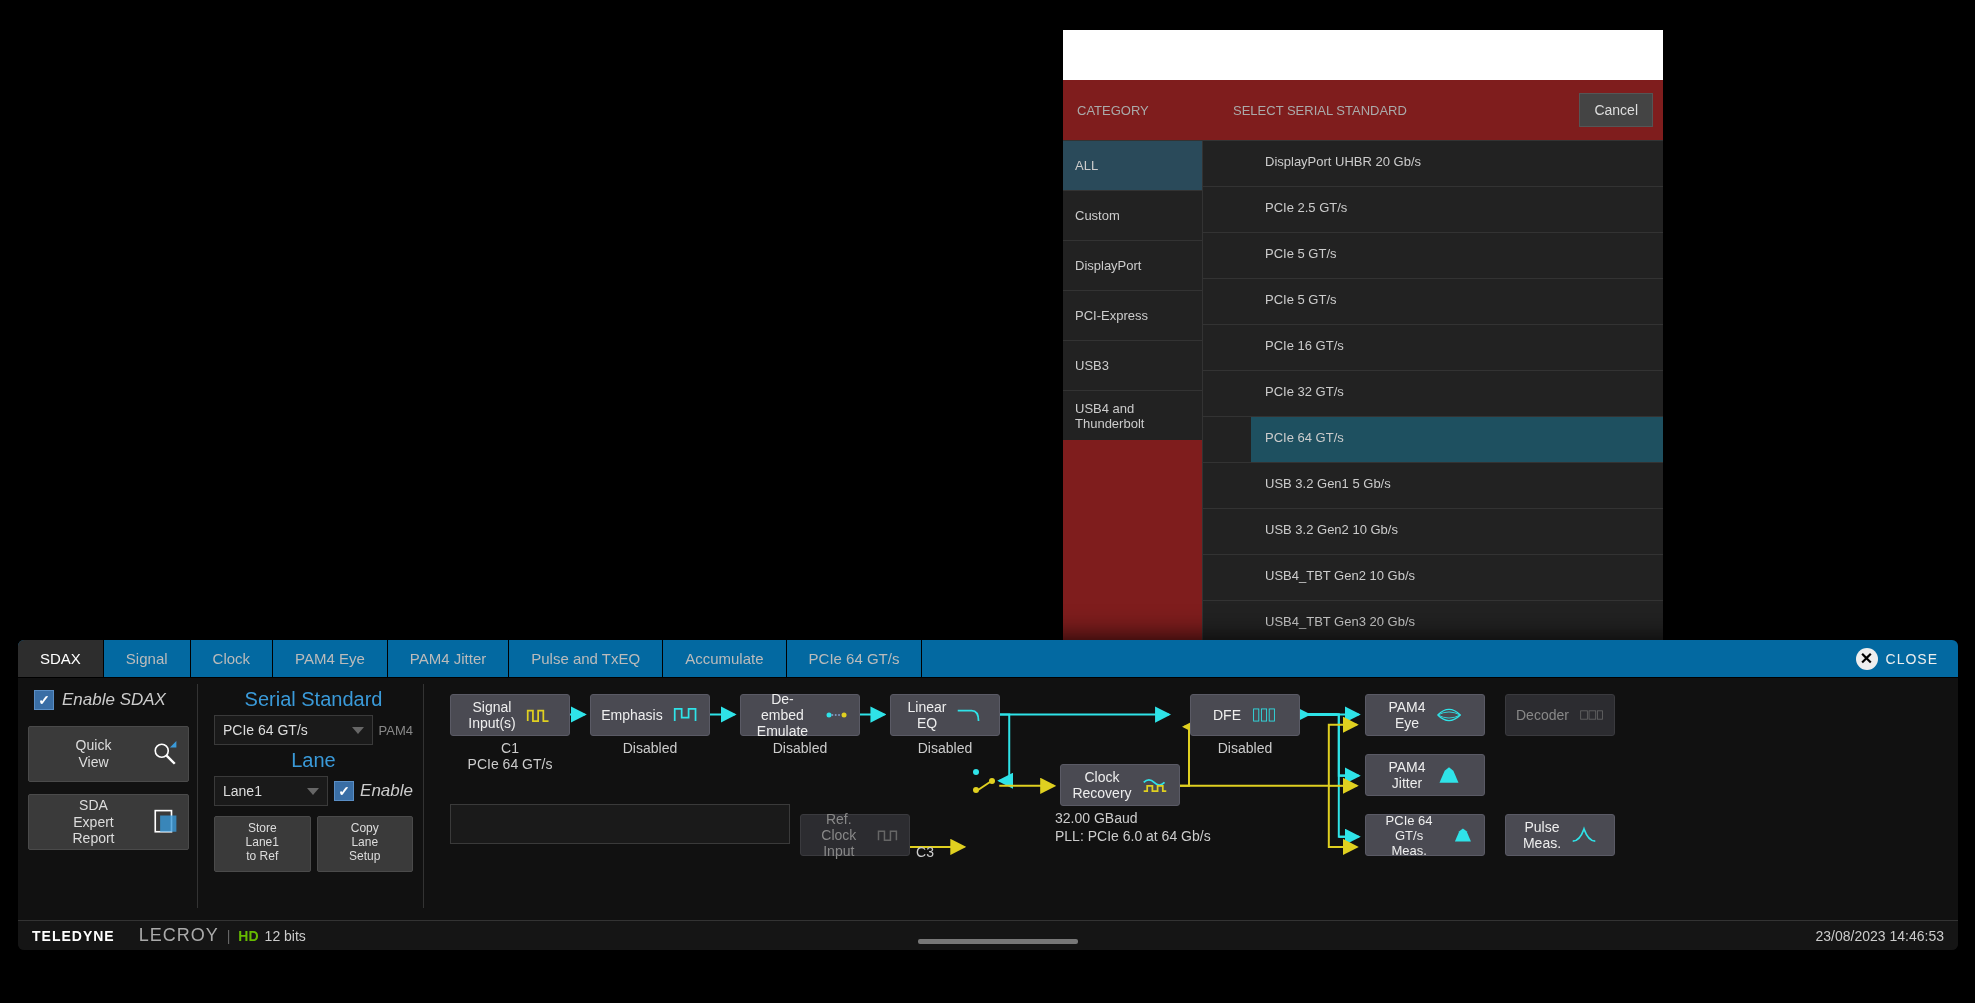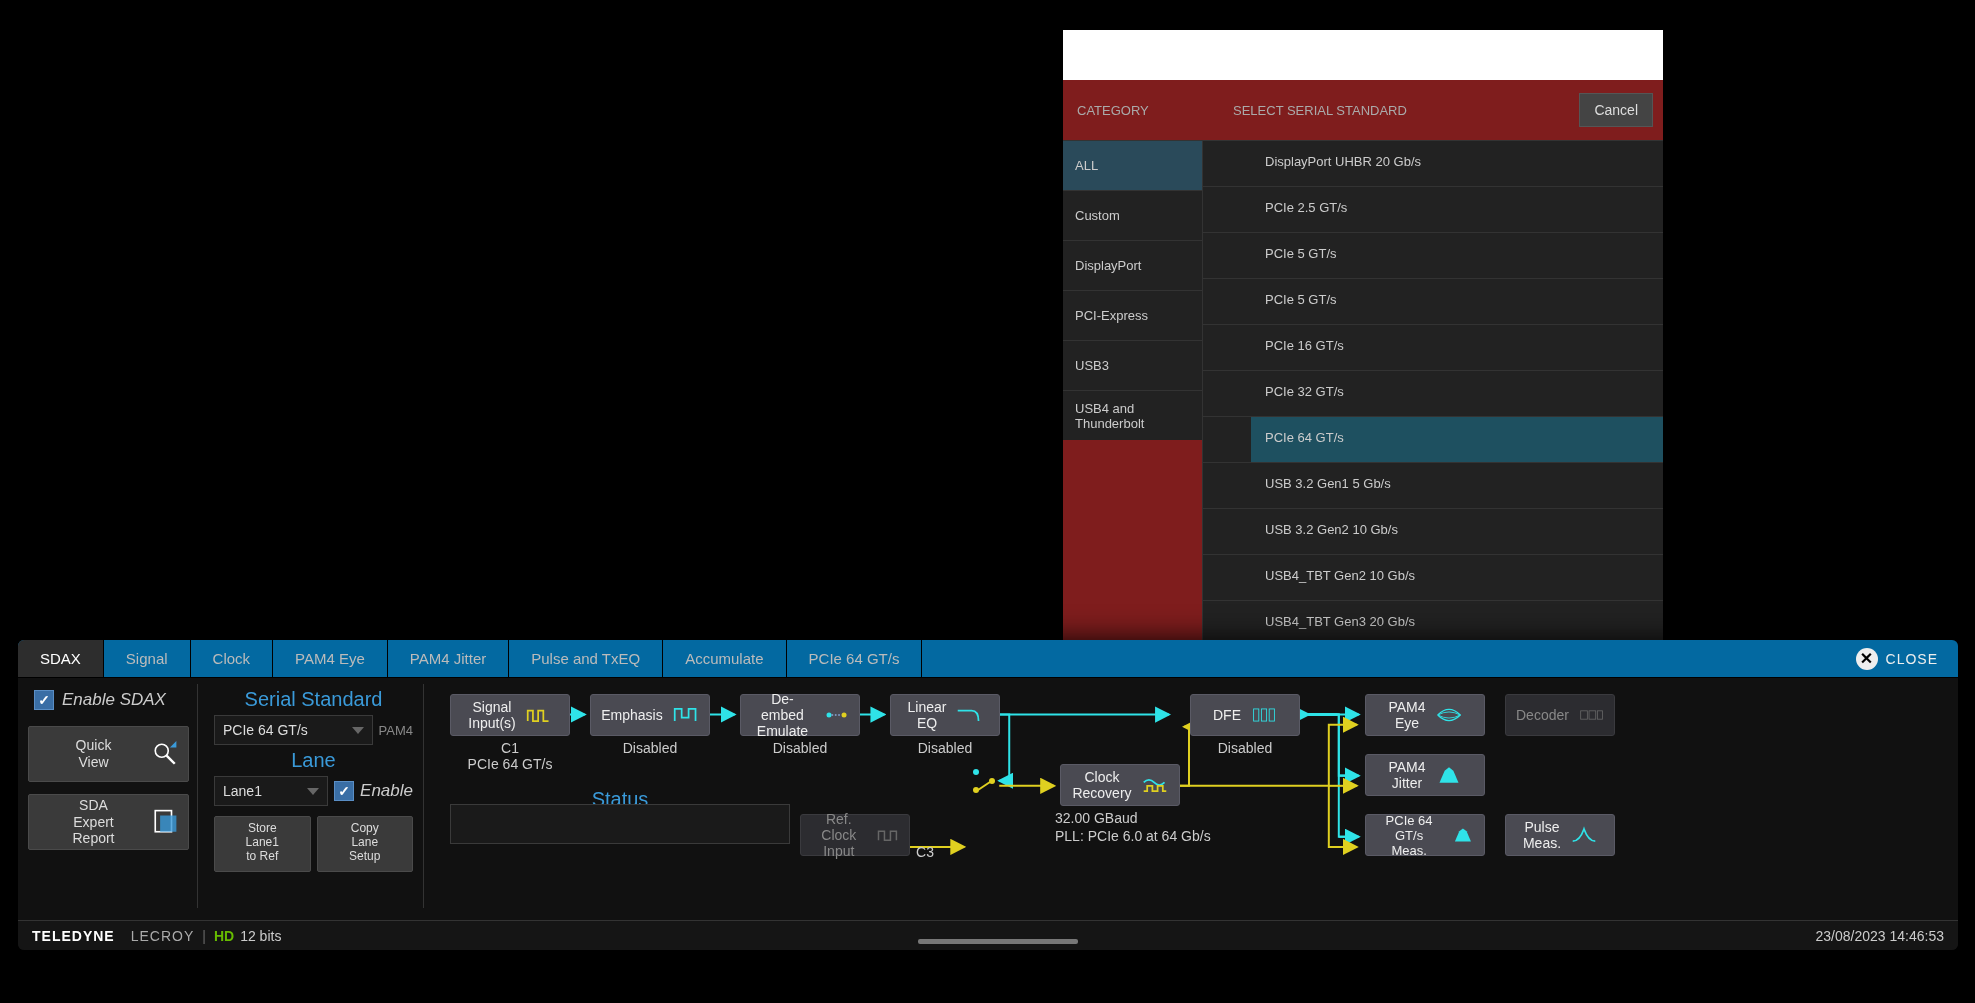--- a/index.html
+++ b/index.html
@@ -88,21 +88,21 @@
   .flowcol { flex:1; position:relative; }
   .flow-svg { position:absolute; inset:0; width:100%; height:100%; }
 
   .node-btn { position:absolute; display:flex; align-items:center; justify-content:center; background:#4a4a52; border:1px solid #5a5a65; color:#eee; font-size:14px; border-radius:3px; text-align:center; cursor:pointer; gap:10px; padding: 0 10px;}
   .node-btn.inactive { background:#2c2c30; border-color:#3a3a3e; color:#888; cursor:default;}
   .node-sub { position:absolute; color:#ccc; font-size:14px; text-align:center;}
 
   
   .footer { position:absolute; left:0; right:0; bottom:0; height:30px; background:#151515; display:flex; align-items:center; padding:0 14px; border-top:1px solid #333;}
   .brand-t { color:#fff; font-weight:bold; letter-spacing:1px; font-size:14px;}
-  .brand-l { color:#aaa; letter-spacing:1px; font-size:14px; margin-left:0;padding-left:16px;}
+  .brand-l { color:#aaa; letter-spacing:1px; font-size:18px; margin-left:8px;padding-left:16px;}
   .brand-sep { color:#666; margin:0 8px;}
   .brand-hd { color:#6b0; font-weight:bold; font-size:14px;}
   .brand-bits { color:#ccc; font-size:14px; margin-left:6px;}
   .footer-slider { position:absolute; left:900px; bottom:6px; width:160px; height:5px; background:#777; border-radius:2px;}
   .footer-time { margin-left:auto; color:#ccc; font-size:14px;}
 
   
   .ic { width:30px; height:26px; }
   .ic-sm { width:26px; height:22px; }
   
@@ -346,21 +346,20 @@
 
       <div class="node-btn" style="left:460px; top:10px; width:110px; height:42px;">
         <span style="white-space:pre-line;">Linear
 EQ</span>
         <svg class="ic-sm" viewBox="0 0 30 22">
             <path d="M2 6 H18 Q26 6 26 18" fill="none" stroke="#2fe3e8" stroke-width="2"></path>
           </svg>
       </div>
       <div class="node-sub" style="left:460px; top:56px; width:110px;">Disabled</div>
 
-      <div class="section-title" style="position:absolute; left:20px; top:100px; width:340px; text-align:center;">Status</div>
       <div style="position:absolute; left:20px; top:120px; width:340px; height:40px; background:#1a1a1a; border:1px solid #3a3a3a;"></div>
 
       <div class="node-btn inactive" style="left:370px; top:130px; width:110px; height:42px;">
         <span style="white-space:pre-line;">Ref. Clock
 Input</span>
         <svg class="ic-sm" viewBox="0 0 30 22">
             <path d="M2 18 V6 H10 V18 H18 V6 H26 V18" fill="none" stroke="#666" stroke-width="2"></path>
           </svg>
       </div>
       <div class="node-sub" style="left:480px; top:160px; width:30px;">C3</div>

